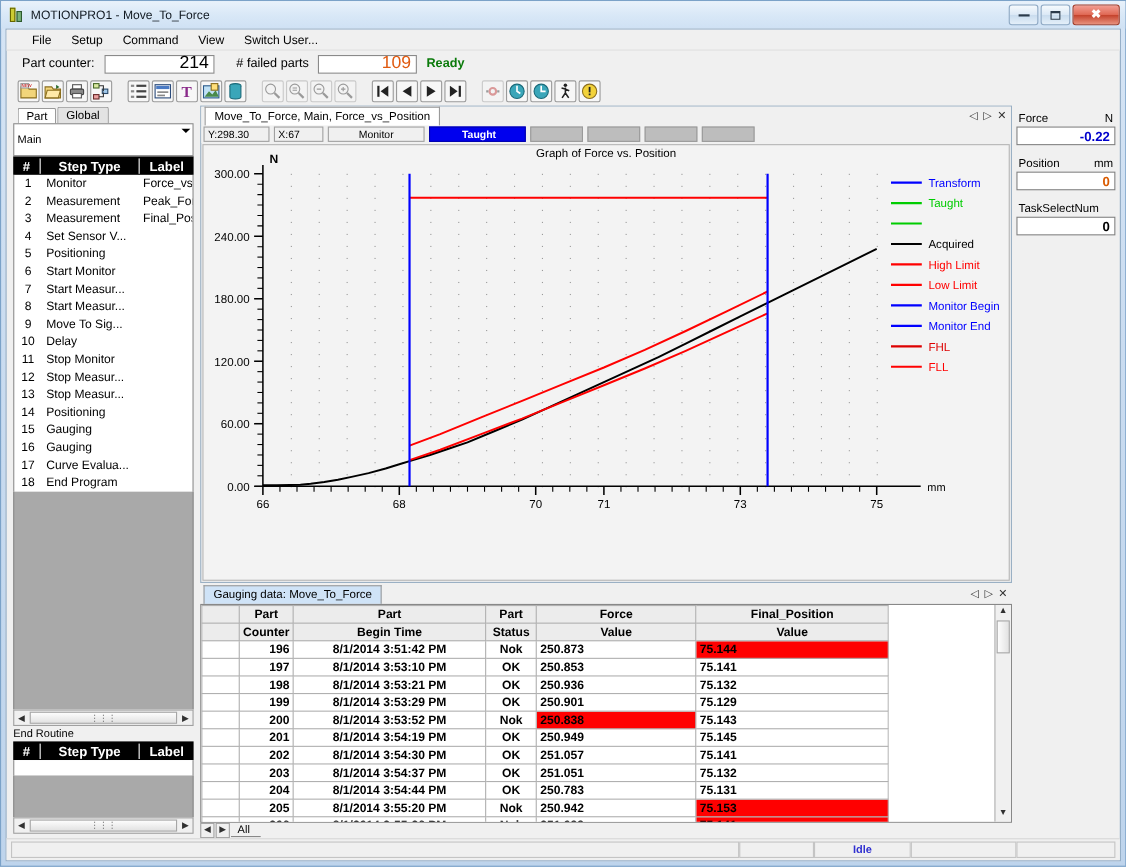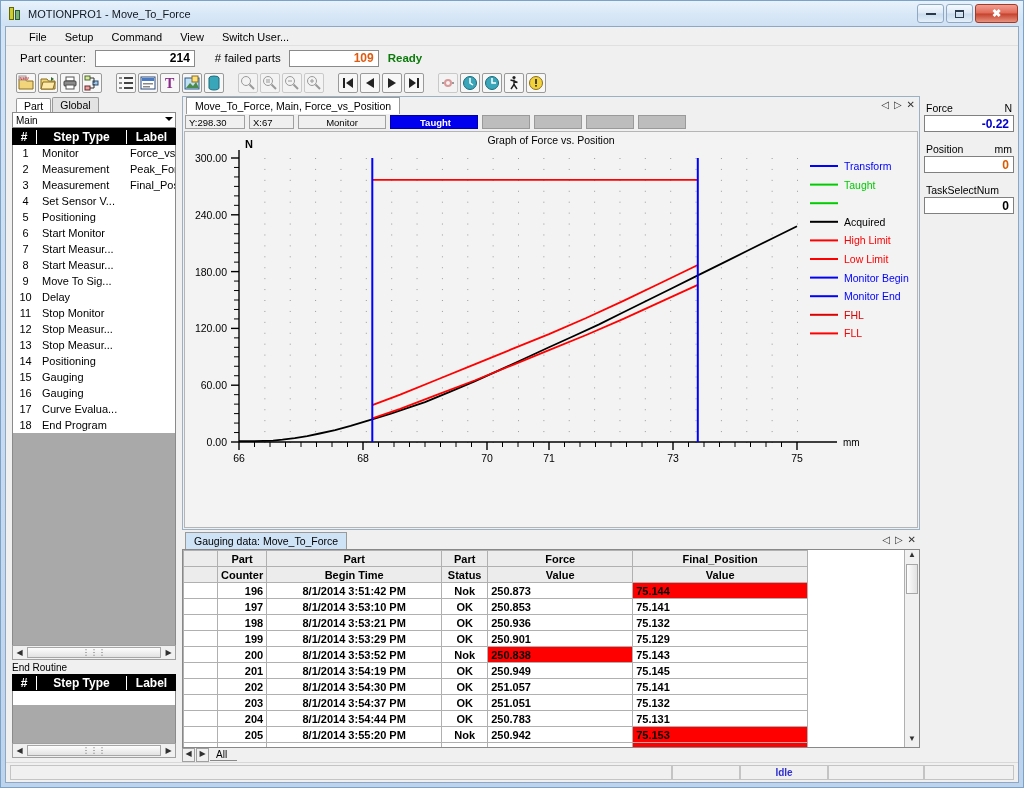--- a/index.html
+++ b/index.html
@@ -58,21 +58,21 @@
     background:#f0f0f0; padding-left:14px; border-bottom:1px solid #e0e0e0;
   }
   .menu-item { padding:2px 9px; font-size:11px; color:#000; }
 
   
   #counter-row { height:24px; flex:0 0 24px; display:flex; align-items:center; padding-left:14px; gap:0; }
   #counter-row .lbl { font-size:11.5px; color:#000; }
   .numbox {
     border:1px solid #8a8a8a; background:#fff; height:17px;
     display:flex; align-items:center; justify-content:flex-end;
-    padding:4px 4px; font-size:12px; font-weight:bold;
+    padding:4px 4px; font-size:16px; font-weight:normal;
   }
   #part-counter-box { width:100px; margin-left:9px; color:#000; }
   #failed-box { width:90px; margin-left:8px; color:#e05a10; }
   #ready-txt { margin-left:9px; color:#0a7a0a; font-weight:bold; font-size:11.5px; }
 
   
   #sn-row { height:22px; flex:0 0 22px; display:flex; align-items:center; padding-left:14px; gap:6px; }
   #sn-row .lbl { font-size:10.5px; color:#505050; margin-right:3px; }
   .flatbox { border:1px solid #aaaaaa; background:#f3f3f3; height:16px; }
 
@@ -93,21 +93,21 @@
 
   
   #leftpanel { width:172px; flex:0 0 172px; display:flex; flex-direction:column; padding:0 0 0 6px; }
   .tabrow { height:16px; display:flex; align-items:flex-end; padding-left:4px; gap:1px; }
   .tabitem {
     font-size:10.5px; padding:1px 7px 1px 7px; border:1px solid #9a9a9a;
     border-bottom:none; background:#e3e3e3; border-radius:2px 2px 0 0; color:#000;
   }
   .tabitem.active { background:#fff; position:relative; top:1px; }
   .combo {
-    height:16px; border:1px solid #8a8a8a; background:#fff; display:flex; align-items:center;
+    height:30px; border:1px solid #8a8a8a; background:#fff; display:flex; align-items:center;
     font-size:10px; padding-left:3px; position:relative; margin-right:2px;
   }
   .combo .arrow { position:absolute; right:2px; top:4px; width:0;height:0;
     border-left:4px solid transparent;border-right:4px solid transparent;border-top:4px solid #000;}
   .gridhdr { height:17px; background:#000; color:#fff; display:flex; align-items:center; font-size:12px; font-weight:bold; }
   .gridhdr .c-num { width:25px; text-align:center; border-right:1px solid #fff; }
   .gridhdr .c-type { width:90px; text-align:center; border-right:1px solid #fff; }
   .gridhdr .c-label { flex:1; text-align:center; }
   .steplist { background:#fff; border-left:1px solid #8a8a8a; border-right:1px solid #8a8a8a; overflow:hidden; }
   .steprow { height:16px; display:flex; align-items:center; font-size:11px; color:#000; }

